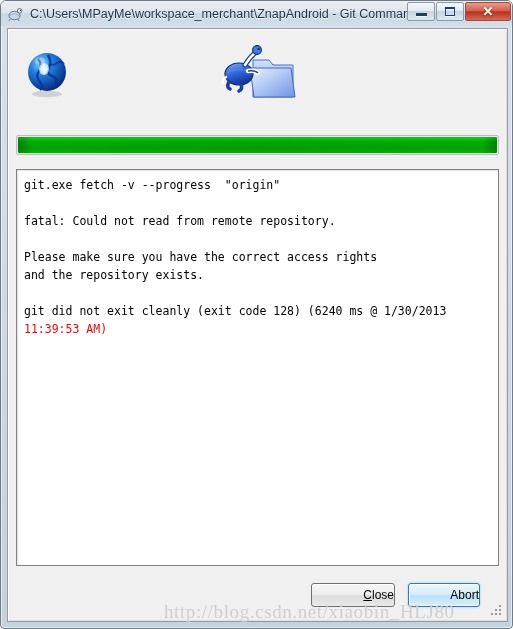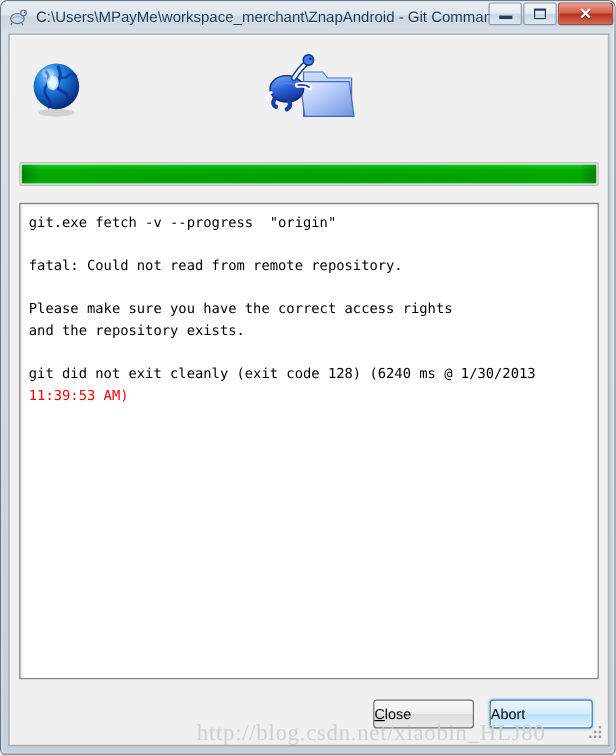--- a/index.html
+++ b/index.html
@@ -192,32 +192,32 @@
   
   .btn {
     position: absolute;
     box-sizing: border-box;
     height: 24px;
     font-family: "Liberation Sans", sans-serif;
     font-size: 12px;
     color: #000000;
     display: flex;
     align-items: center;
-    justify-content: flex-start;
+    justify-content: flex-end;
     cursor: default;
   }
   .btn.std {
     width: 84px;
     border: 1px solid #707070;
     border-radius: 3px;
     background: linear-gradient(to bottom, #f7f7f7 0%, #eeeeee 48%, #dcdcdc 50%, #e9e9e9 100%);
     box-shadow: inset 0 1px 0 #ffffff;
   }
   .btn.def {
-    width: 86px;
+    width: 72px;
     border: 1px solid #2e7bb5;
     border-radius: 3px;
     background: linear-gradient(to bottom, #eaf6fd 0%, #d4ecfb 48%, #b6e0fa 50%, #d9f0fd 100%);
     box-shadow: inset 0 0 0 1px #ffffff, 0 0 2px rgba(50,140,200,0.5);
   }
   .btn-underline { text-decoration: underline; }
 
   
   .watermark {
     position: absolute;

